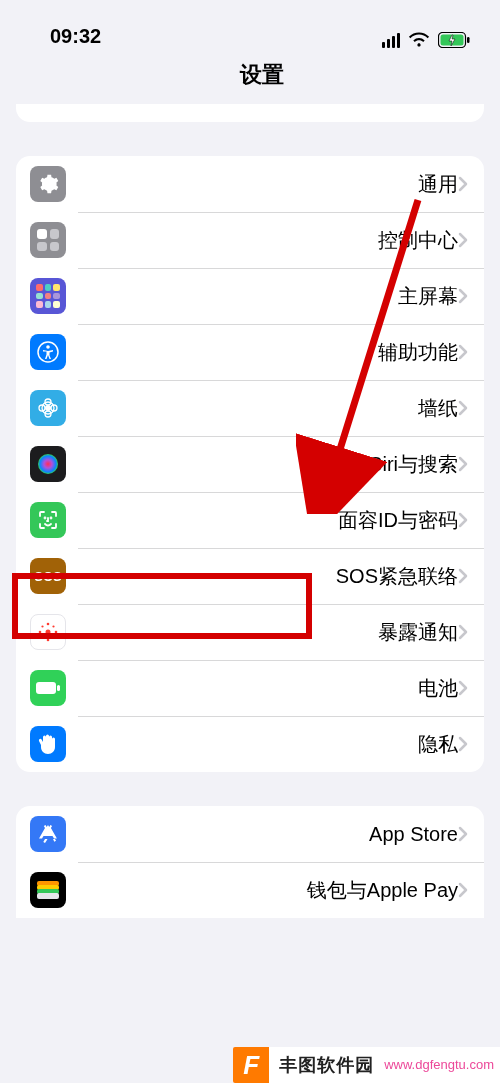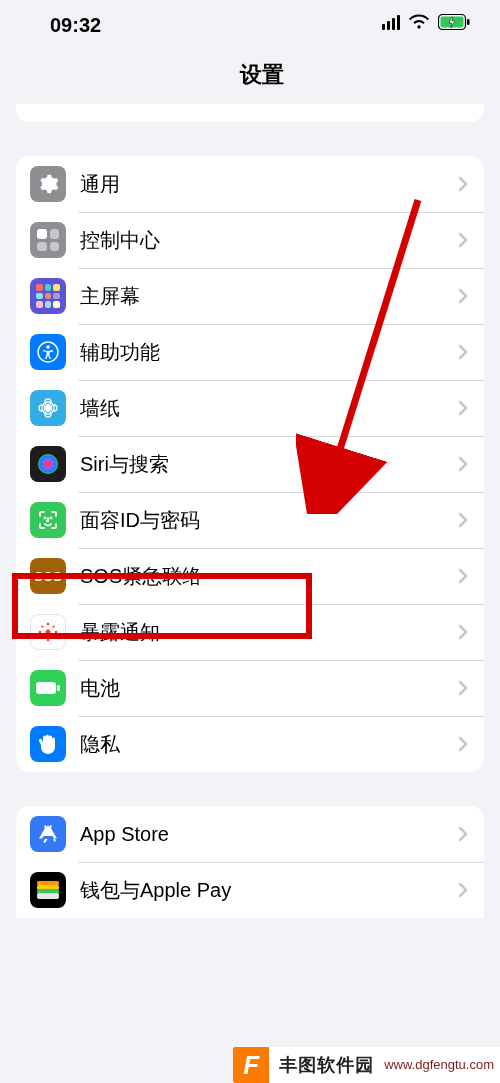--- a/index.html
+++ b/index.html
@@ -9,21 +9,21 @@
     font-family: -apple-system, "Helvetica Neue", Arial, sans-serif;
     background: #f2f2f7;
     color: #000;
     overflow: hidden;
     position: relative;
   }
   
   .status-bar {
     display: flex;
     justify-content: space-between;
-    align-items: flex-start;
+    align-items: flex-end;
     padding: 14px 30px 6px 50px;
     height: 54px;
     font-weight: 700;
     font-size: 20px;
   }
   .status-right { display: flex; align-items: center; gap: 8px; }
   .signal-bars { display: flex; align-items: flex-end; gap: 2px; height: 16px; }
   .signal-bars span { width: 3px; background:#000; border-radius:1px; }
   .signal-bars span:nth-child(1){height:6px;}
   .signal-bars span:nth-child(2){height:9px;}
@@ -48,20 +48,21 @@
     overflow: hidden;
   }
   .group.partial-top { border-top-left-radius:0; border-top-right-radius:0; padding-top:2px; height:18px; margin-bottom:34px;}
   .group.partial-bottom { border-bottom-left-radius:0; border-bottom-right-radius:0; margin-bottom:0;}
   .row {
     display: flex;
     align-items: center;
     height: 56px;
     padding: 0 16px 0 14px;
     position: relative;
+    text-align: right;
   }
   .row + .row::before {
     content:"";
     position:absolute;
     left:62px; right:0; top:0;
     height:1px;
     background: rgba(60,60,67,0.2);
   }
   .row .icon-box {
     width: 36px; height: 36px;
@@ -136,21 +137,21 @@
     display:flex;align-items:center;justify-content:center;
     font-size:26px;font-weight:900;border-radius:2px 0 0 2px;
     font-style: italic;
   }
   .watermark .wt{
     background:#fff;padding:0 10px;height:36px;line-height:36px;
     letter-spacing:1px;color:#222;
   }
   .watermark .wd{
     background:#fff;padding:0 6px 0 0;height:36px;line-height:36px;
-    color:#7f1d1d;font-size:13px;font-weight:400;
+    color:#ec4899;font-size:13px;font-weight:400;
   }
 </style>
 </head>
 <body>
 
 <div class="status-bar">
   <div>09:32</div>
   <div class="status-right">
     <div class="signal-bars">
       <span></span>

